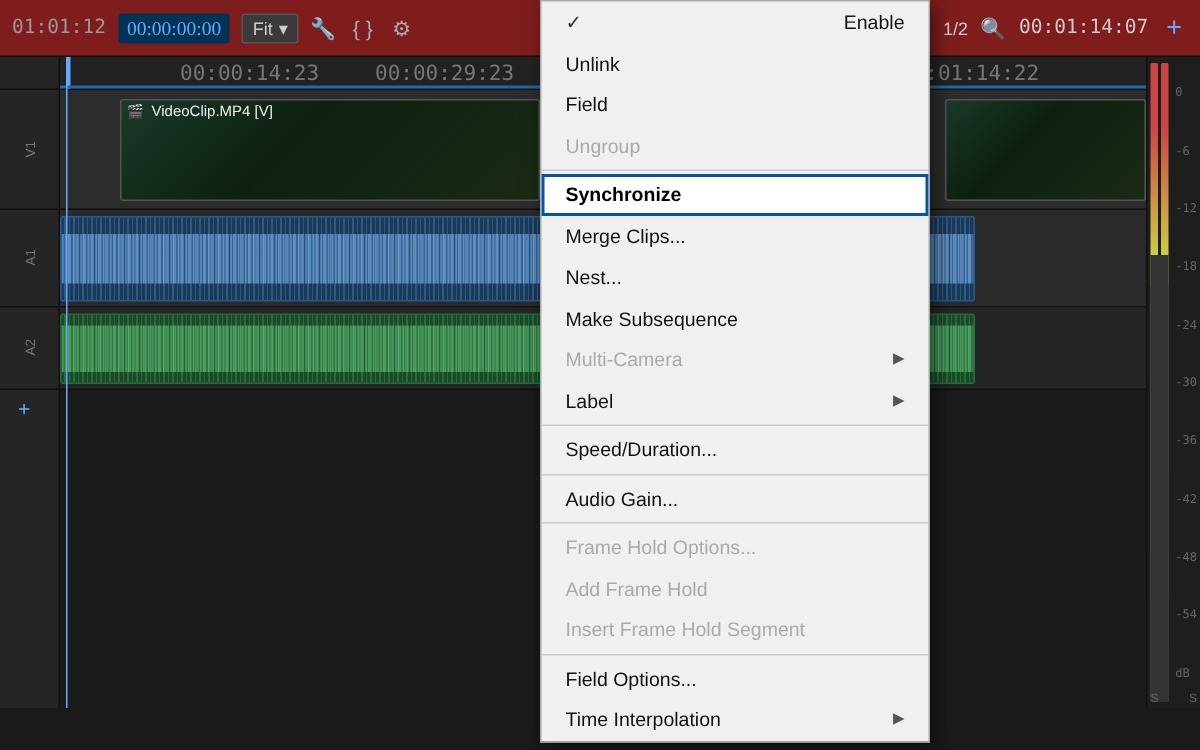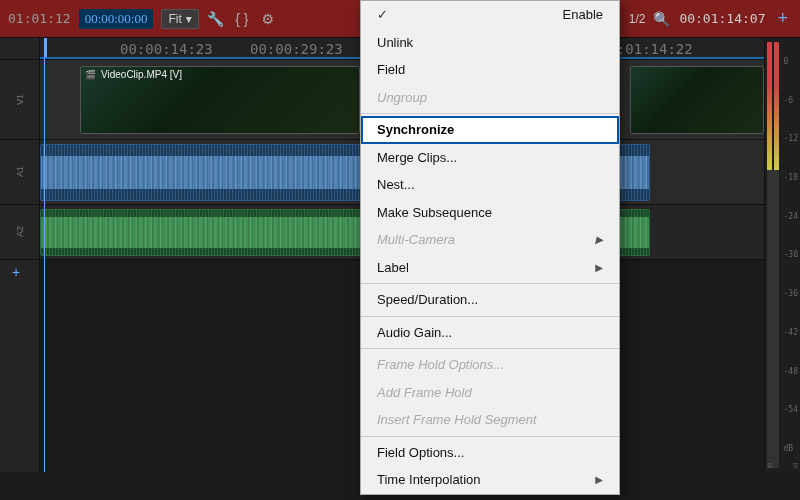--- a/index.html
+++ b/index.html
@@ -350,21 +350,20 @@
     .menu-item.highlighted {
       background: #fff;
       border: 2px solid #0055aa;
       font-weight: 600;
       color: #000;
       padding: 2px 14px;
     }
     .menu-item.disabled {
       color: #aaa;
       cursor: default;
-      font-style: italic;
     }
     .menu-separator {
       height: 1px;
       background: #ccc;
       margin: 2px 0;
     }
     .menu-arrow {
       font-size: 10px;
       color: #555;
     }

